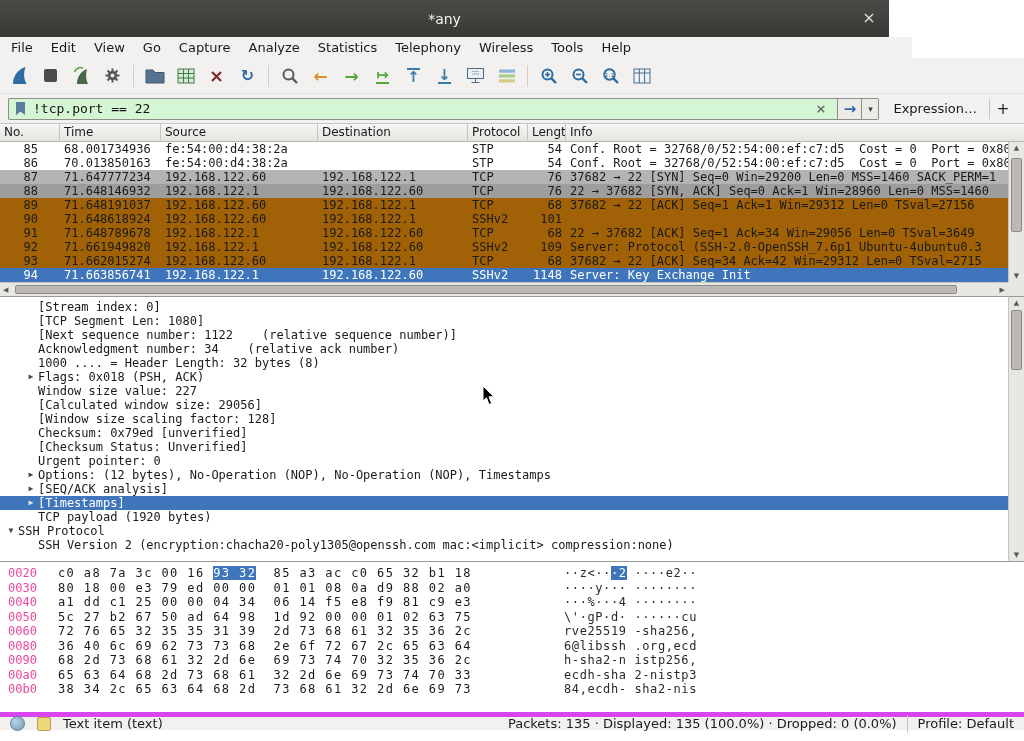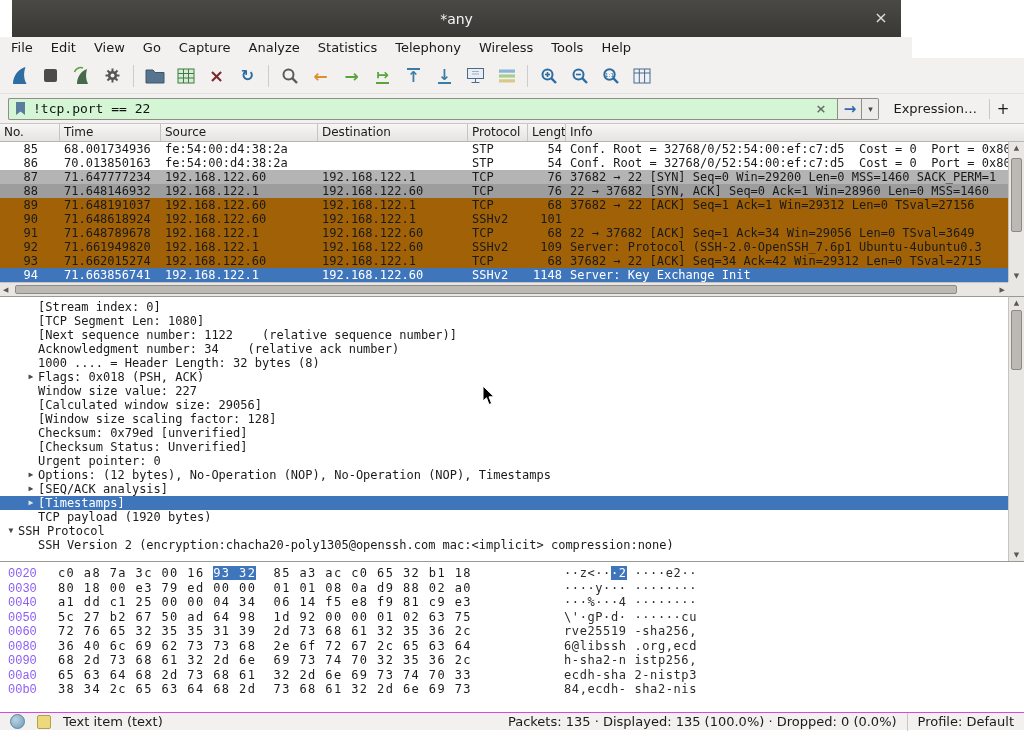--- a/index.html
+++ b/index.html
@@ -1,21 +1,21 @@
 <!DOCTYPE html>
 <html><head>
 <meta charset="utf-8">
 <style>
   * { margin:0; padding:0; box-sizing:border-box; }
   body { width:1024px; height:741px; font-family:"DejaVu Sans", sans-serif; font-size:13px; color:#1a1a1a; background:#f2f1ef; }
   #window { position:relative; width:1024px; height:741px; overflow:hidden; background:#fff; }
 
   
   #titlebar { position:absolute; left:0; top:0; width:889px; height:37px;
-    background:linear-gradient(#4b4946,#3a3835); display:flex; align-items:center; justify-content:center;margin-left:12px; }
+    background:linear-gradient(#4b4946,#3a3835); display:flex; align-items:center; justify-content:center; }
   #title { color:#f4f4f4; font-size:14px; }
   #close-btn { position:absolute; right:10px; top:8px; width:20px; height:20px; color:#dcdcdc;
     font-size:16px; line-height:20px; text-align:center; }
 
   
   #menubar { position:absolute; left:0; top:37px; width:912px; height:21px; background:#f2f1ef;
     display:flex; align-items:center; padding-left:2px; }
   .menu-item { padding:2px 9px; font-size:13px; white-space:nowrap; }
 
   
@@ -84,28 +84,28 @@
   .dline { height:14px; line-height:14px; display:flex; white-space:pre; }
   .dline.selected { background:#3f76bb; color:#fff; }
   .exp { width:14px; font-size:8px; line-height:14px; color:#4a4a4a; text-align:center; flex:none; }
   .dline.selected .exp { color:#e6e6e6; }
 
   
   #hexpane { position:absolute; left:0; top:561px; width:1024px; height:151px; background:#fff;
     border-top:1px solid #9a9893; font-family:"DejaVu Sans Mono", monospace; font-size:12px;
     padding:4px 0 0 8px; overflow:hidden; }
   .hxrow { height:14.5px; line-height:14.5px; white-space:pre; }
-  .off { display:inline-block; width:50px; color:#8b5cf6;font-family:Liberation Mono, monospace; }
+  .off { display:inline-block; width:50px; color:#ec4899; }
   .hx { display:inline-block; width:506px; letter-spacing:1.4px; }
   .asc { letter-spacing:0.6px; color:#2a2a2a; }
   .hl { background:#3f76bb; color:#fff; }
 
   
   #statusbar { position:absolute; left:0; top:712px; width:1024px; height:18px; background:#f2f1ef;
-    border-top:1px solid #d946ef; display:flex; align-items:center; padding:0 10px; font-size:13px; }
+    border-top:5px solid #d946ef; display:flex; align-items:center; padding:0 10px; font-size:13px; }
   #expert-icon { width:15px; height:15px; border-radius:50%;
     background:radial-gradient(circle at 35% 35%, #b8d4e4, #6f9ab4); border:1px solid #5c82a0; flex:none; }
   #note-icon { width:14px; height:14px; background:#ecd97e; border:1px solid #b3a04a; margin-left:12px; border-radius:2px; flex:none; }
   #status-left-text { margin-left:12px; white-space:nowrap; }
   #status-spacer { flex:1; }
   .sbsep { width:1px; height:18px; background:#c9c7c3; margin:0 10px; flex:none; }
   #status-packets, #status-profile { white-space:nowrap; }
 
   #cursor { position:absolute; left:482px; top:385px; }
 </style>

